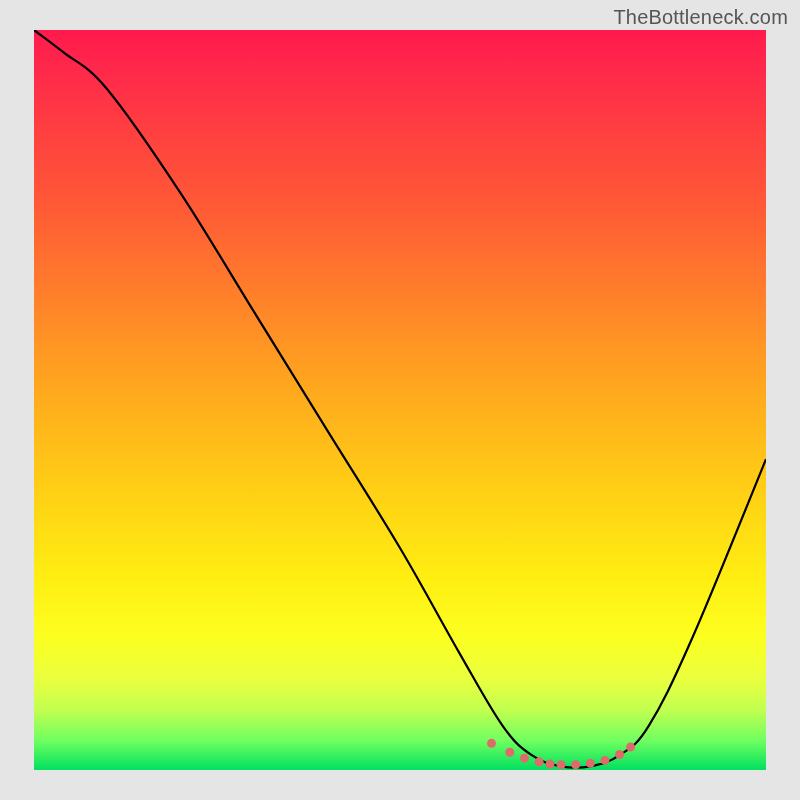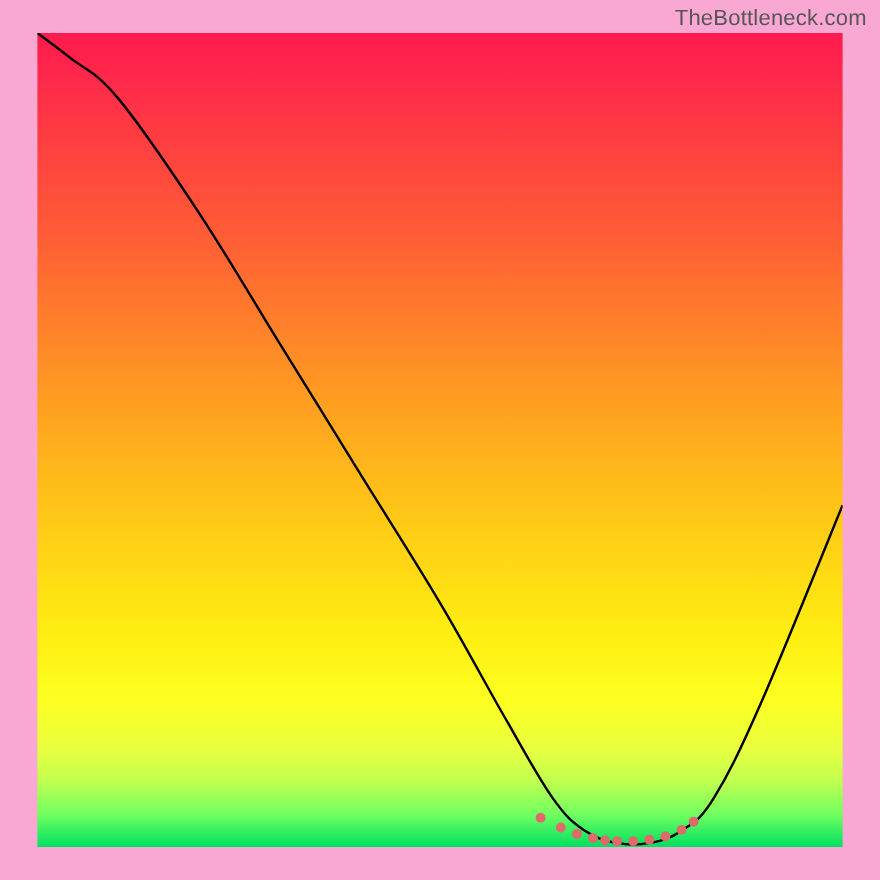--- a/index.html
+++ b/index.html
@@ -8,21 +8,21 @@
     background: #000;
     width: 800px;
     height: 800px;
     overflow: hidden;
     font-family: Arial, sans-serif;
   }
   .container {
     position: relative;
     width: 800px;
     height: 800px;
-    background: #f9a8d4;
+    background: #e5e5e5;
   }
   .watermark {
     position: absolute;
     top: 6px;
     right: 12px;
     color: #555;
     font-size: 20px;
     font-weight: 500;
     z-index: 10;
     letter-spacing: 0.2px;

